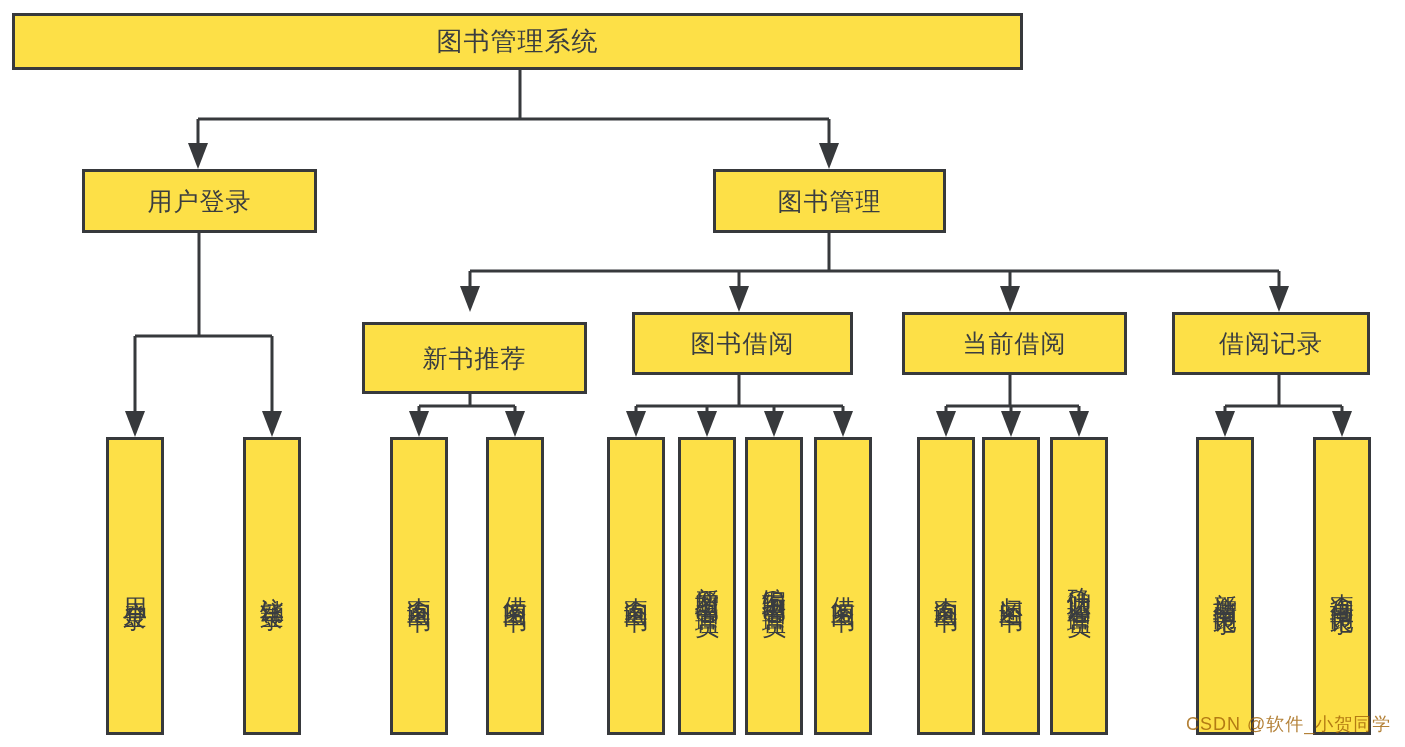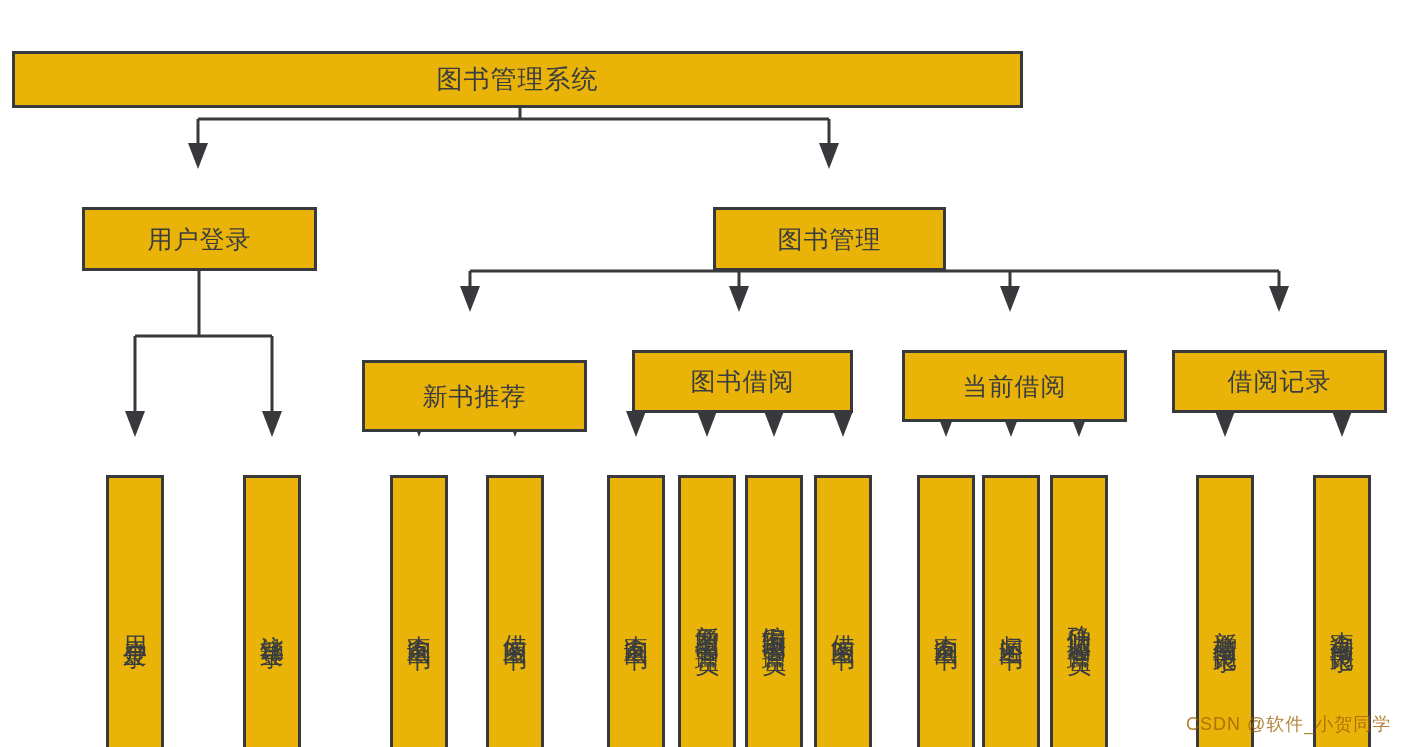--- a/index.html
+++ b/index.html
@@ -17,29 +17,28 @@
   }
   .connectors {
     position: absolute;
     left: 0;
     top: 0;
     z-index: 1;
   }
   .node {
     position: absolute;
     box-sizing: border-box;
-    background: #eab308;
+    background: #fde047;
     border: 3px solid #37393c;
     color: #3a3d40;
     display: flex;
     align-items: center;
     justify-content: center;
     z-index: 2;
     text-align: center;
-    margin-top: 38px;
   }
   .h-node {
     font-size: 25px;
     letter-spacing: 1px;
     white-space: nowrap;
   }
   .root-node {
     font-size: 26px;
   }
   .v-node {
@@ -114,22 +113,22 @@
     </g>
   </svg>
 
   <div class="node h-node root-node" style="left:12px; top:13px; width:1011px; height:57px;">图书管理系统</div>
 
   <div class="node h-node" style="left:82px; top:169px; width:235px; height:64px;">用户登录</div>
   <div class="node h-node" style="left:713px; top:169px; width:233px; height:64px;text-align:center;">图书管理</div>
 
   <div class="node h-node" style="left:362px; top:322px; width:225px; height:72px;text-align:right;">新书推荐</div>
   <div class="node h-node" style="left:632px; top:312px; width:221px; height:63px;">图书借阅</div>
-  <div class="node h-node" style="left:902px; top:312px; width:225px; height:72px;">当前借阅</div>
-  <div class="node h-node" style="left:1172px; top:312px; width:215px; height:63px;">借阅记录</div>
+  <div class="node h-node" style="left:902px; top:312px; width:225px; height:63px;">当前借阅</div>
+  <div class="node h-node" style="left:1172px; top:312px; width:198px; height:63px;">借阅记录</div>
 
   <div class="node v-node" style="left:106px;">用户登录</div>
   <div class="node v-node" style="left:243px;">注销登录</div>
 
   <div class="node v-node" style="left:390px;">查询图书</div>
   <div class="node v-node" style="left:486px;">借阅图书</div>
 
   <div class="node v-node" style="left:607px;">查询图书</div>
   <div class="node v-node" style="left:678px;">新增图书（管理员）</div>
   <div class="node v-node" style="left:745px;">编辑图书（管理员）</div>

